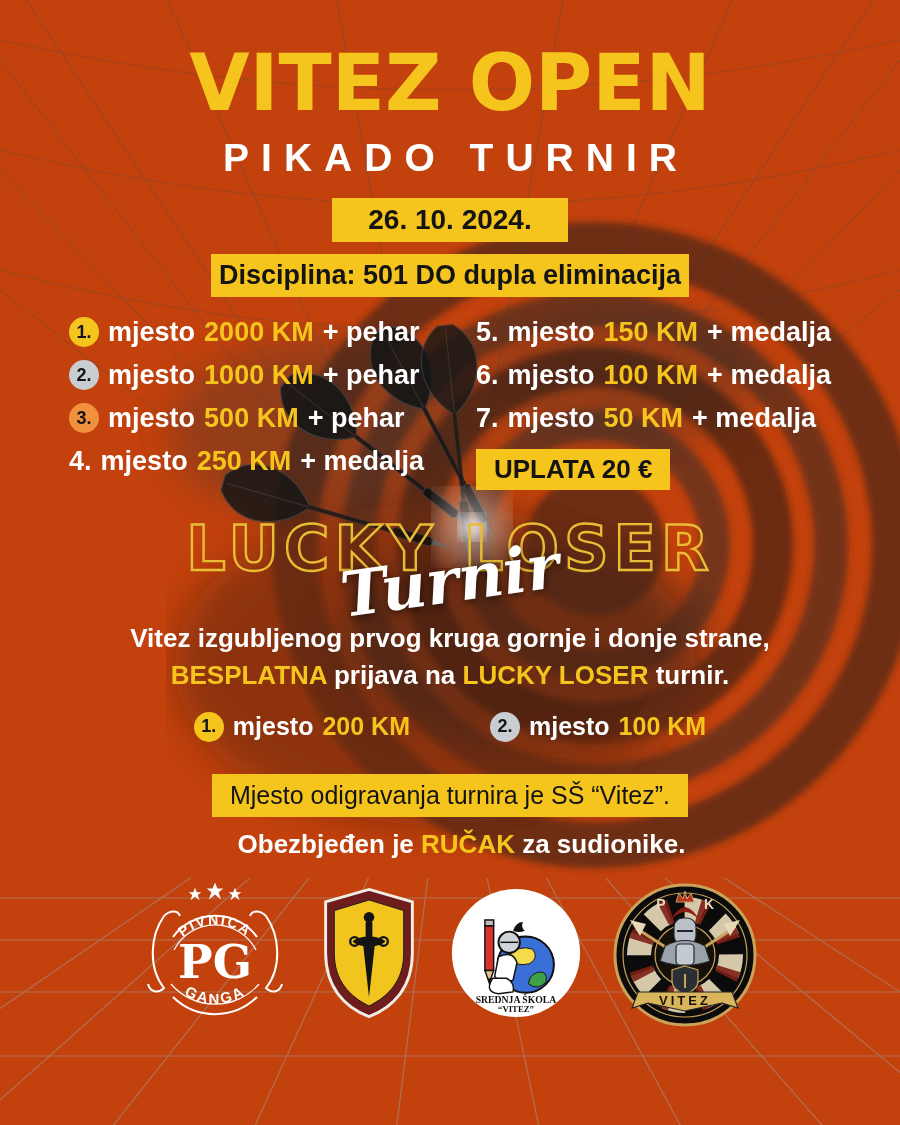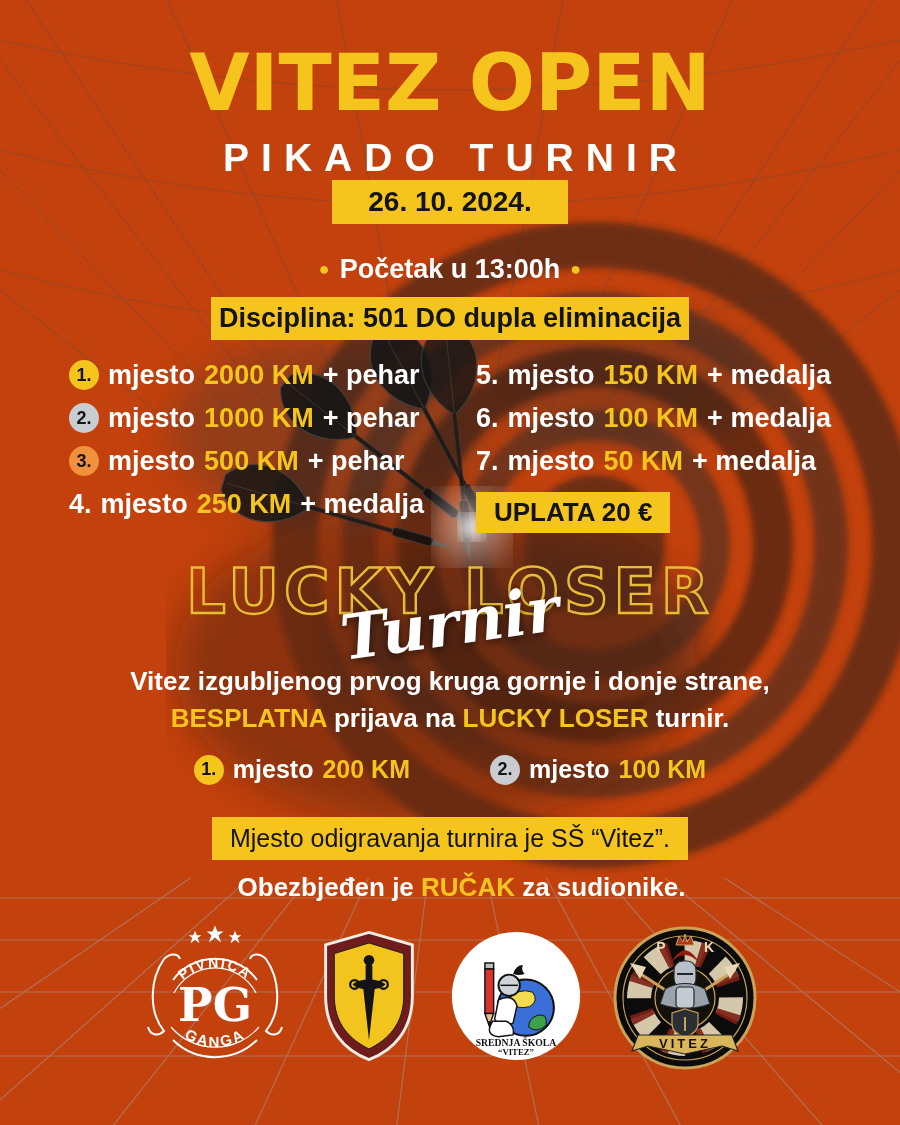--- a/index.html
+++ b/index.html
@@ -16,21 +16,21 @@
   .title{
     font-family:"DejaVu Sans",sans-serif;
     font-size:78px;font-weight:800;line-height:.95;
     color:var(--yellow,#F5C41D);letter-spacing:0px;margin:0;
   }
   .subtitle{
     margin-top:16px;font-size:39px;font-weight:700;letter-spacing:12px;
     padding-left:12px;color:#fff;
   }
   .date-badge{
-    display:inline-block;background:var(--yellow,#F5C41D);
+    display:inline-block;margin-top:18px;background:var(--yellow,#F5C41D);
     color:#141414;font-size:28px;font-weight:800;padding:6px 36px;
   }
   .start-row{margin-top:30px;font-size:27px;font-weight:700;}
   .start-row .dot{color:var(--yellow,#F5C41D);font-size:18px;vertical-align:3px;padding:0 10px;}
   .disc-banner{
     display:inline-block;margin-top:12px;background:var(--yellow,#F5C41D);
     color:#141414;font-size:27px;font-weight:800;padding:6px 8px;
   }
 
   .prizes{display:flex;justify-content:center;gap:52px;margin-top:20px;}
@@ -169,23 +169,20 @@
         <line x1="0" y1="1056" x2="900" y2="1056"></line>
     </g>
   </svg>
 
   <div class="content">
 
     <h1 class="title">VITEZ OPEN</h1>
     <div class="subtitle">PIKADO TURNIR</div>
     <div><span class="date-badge">26. 10. 2024.</span></div>
 
-    <div class="start-row">
-      <span class="dot">●</span><span>Početak u 13:00h</span><span class="dot">●</span>
-    </div>
 
     <div><span class="disc-banner">Disciplina: 501 DO dupla eliminacija</span></div>
 
     <div class="prizes">
       <div class="pcol">
         <div class="prow">
           <span class="badge gold">1.</span>
           <span>mjesto</span>
           <span class="amt">2000 KM</span>
           <span>+ pehar</span>

